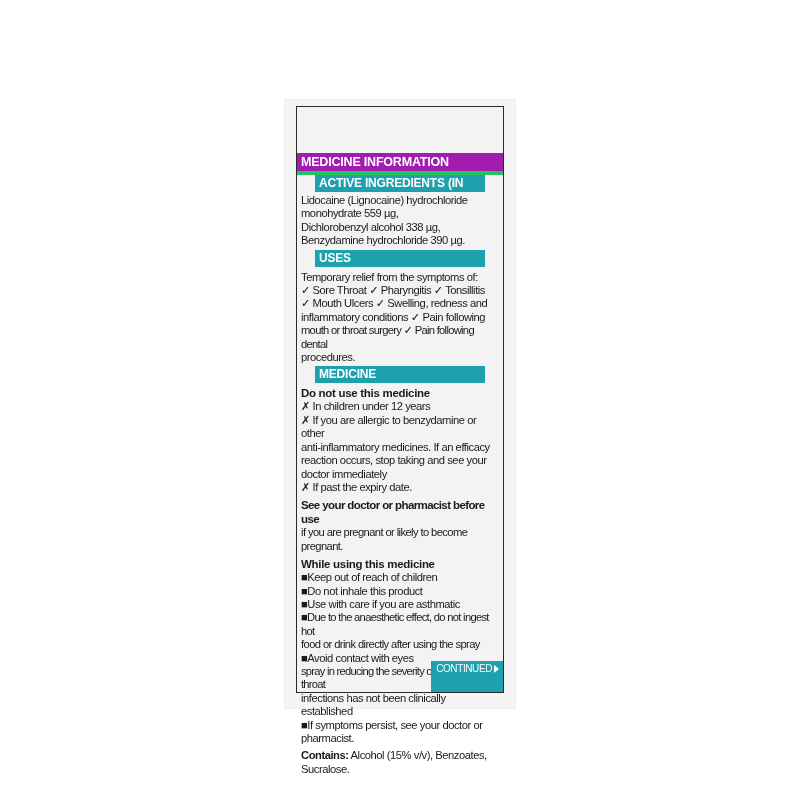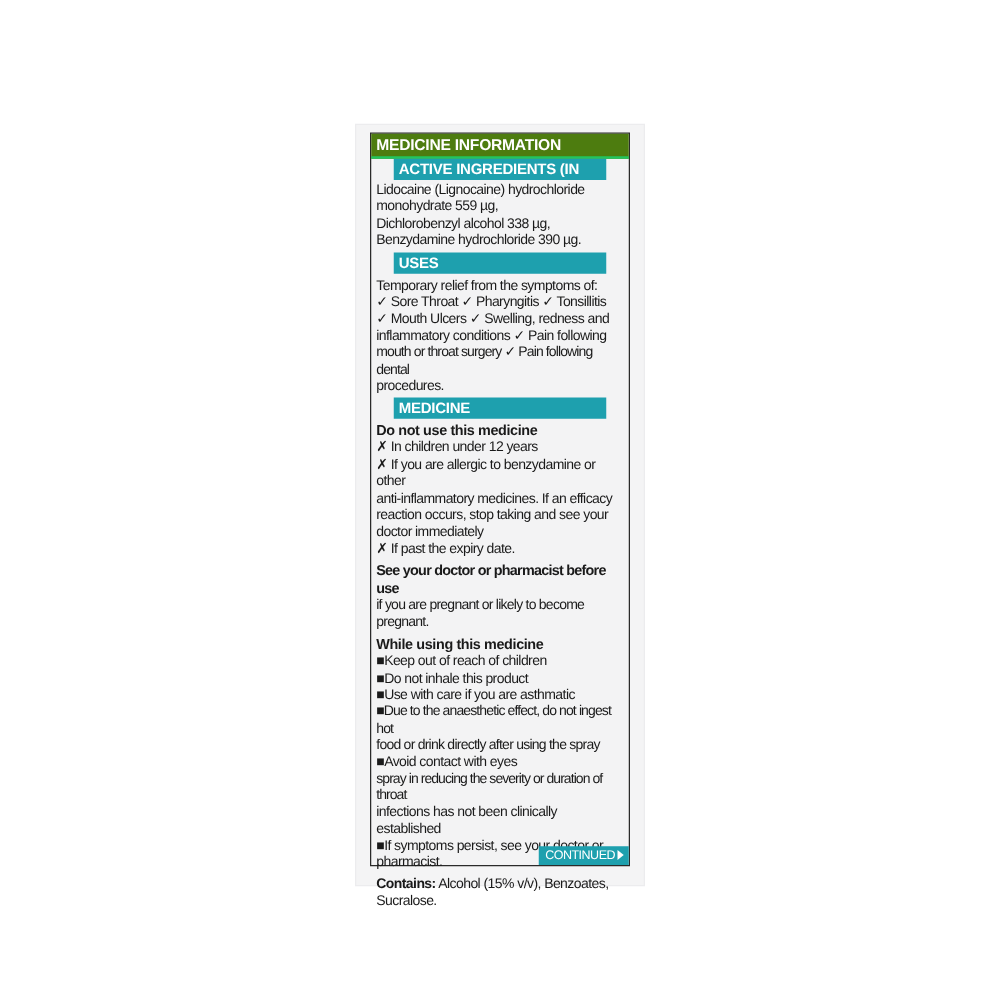--- a/index.html
+++ b/index.html
@@ -9,38 +9,39 @@
     }
     .card {
       position:absolute; left:285px; top:100px; width:230px; height:608px;
       background:#f4f4f5; box-shadow: 0 0 0 1px #ececee;
     }
     .panel {
       position:absolute; left:296px; top:106px; width:206px; height:585px;
       border:1.5px solid #2a2a2a; background:#f3f3f4;
     }
     .red-head {
-      background:#4d7c0f; color:#fff; font-weight:bold; font-size:12.5px;
+      background:#a21caf; color:#fff; font-weight:bold; font-size:12.5px;
       height:18px; line-height:18px; padding-left:4px; letter-spacing:-0.2px;
-      border-bottom:2px solid #22c55e;
+      border-bottom:4px solid #22c55e;
+      margin-top:46px;
     }
     .teal-head {
       background:#1ea0ae; color:#fff; font-weight:bold; font-size:12px;
       height:17px; line-height:17px; padding-left:4px; margin:0 18px; letter-spacing:-0.2px;
     }
     .body-text {
       color:#1a1a1a; font-size:11.2px; line-height:13.4px; padding:2px 4px 2px 4px;
       letter-spacing:-0.45px; transform-origin:left top;
     }
     .sub-head { font-weight:bold; font-size:11.5px; line-height:14px; letter-spacing:-0.3px; }
     .line { display:block; }
     .gap { height:4px; }
     .continued {
       position:absolute; right:0px; bottom:0px; background:#1ea0ae; color:#fff;
-      font-size:10px; height:15px; line-height:15px; padding:0 4px 0 5px; letter-spacing:-0.4px;
+      font-size:10px; height:31px; line-height:15px; padding:0 4px 0 5px; letter-spacing:-0.4px;
     }
     .tri { display:inline-block; width:0; height:0; border-top:4px solid transparent; border-bottom:4px solid transparent; border-left:5px solid #fff; margin-left:2px; vertical-align:-1px; }
   </style>
 </head>
 <body>
 
 <div class="card"></div>
 <div class="panel">
 
   <div class="red-head">MEDICINE INFORMATION</div>

